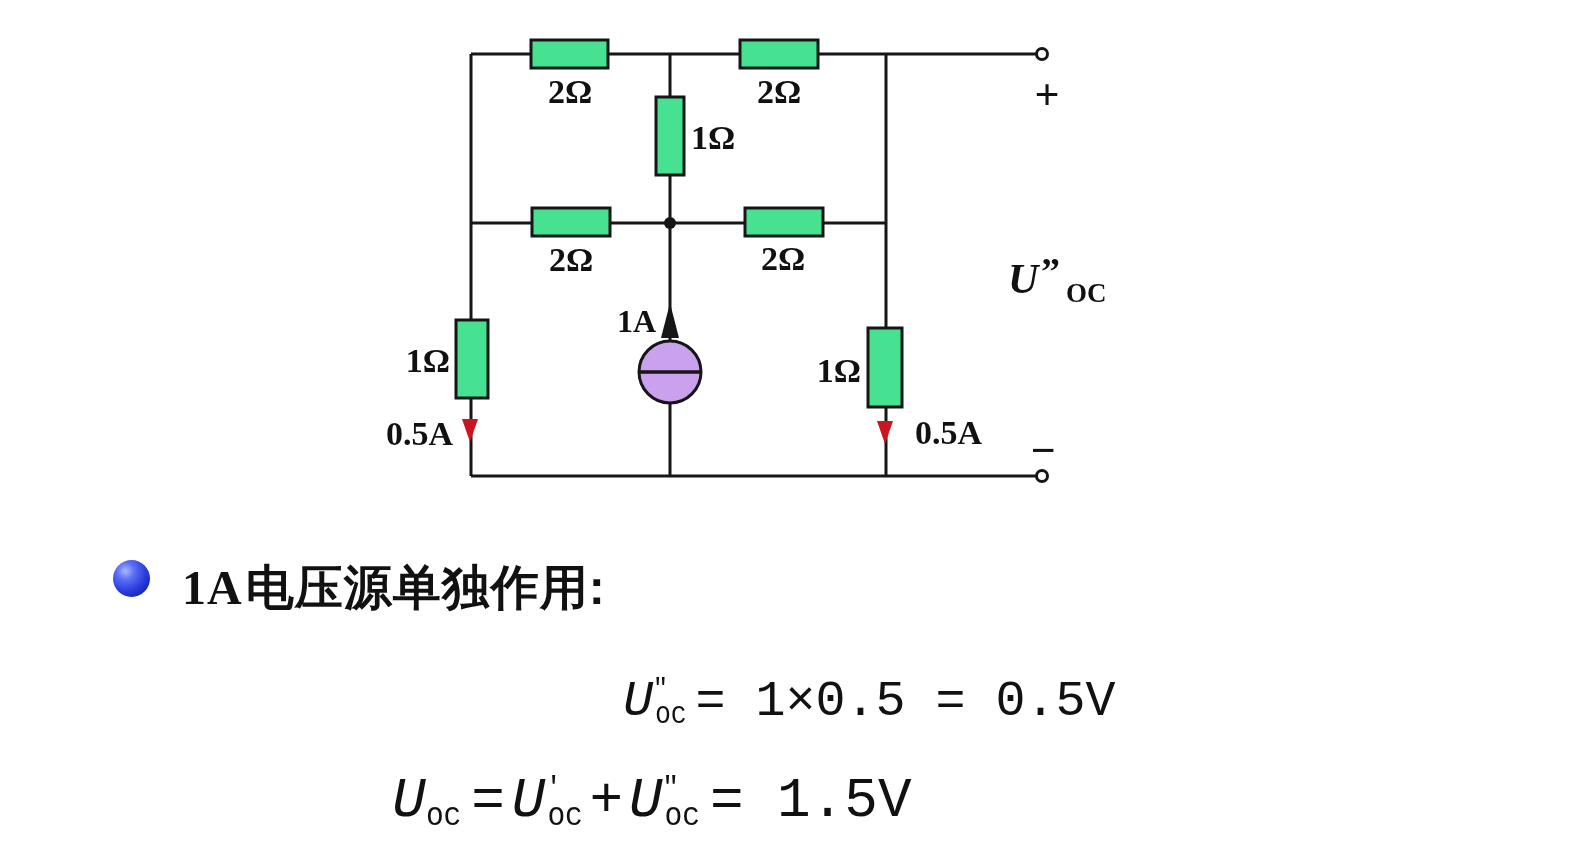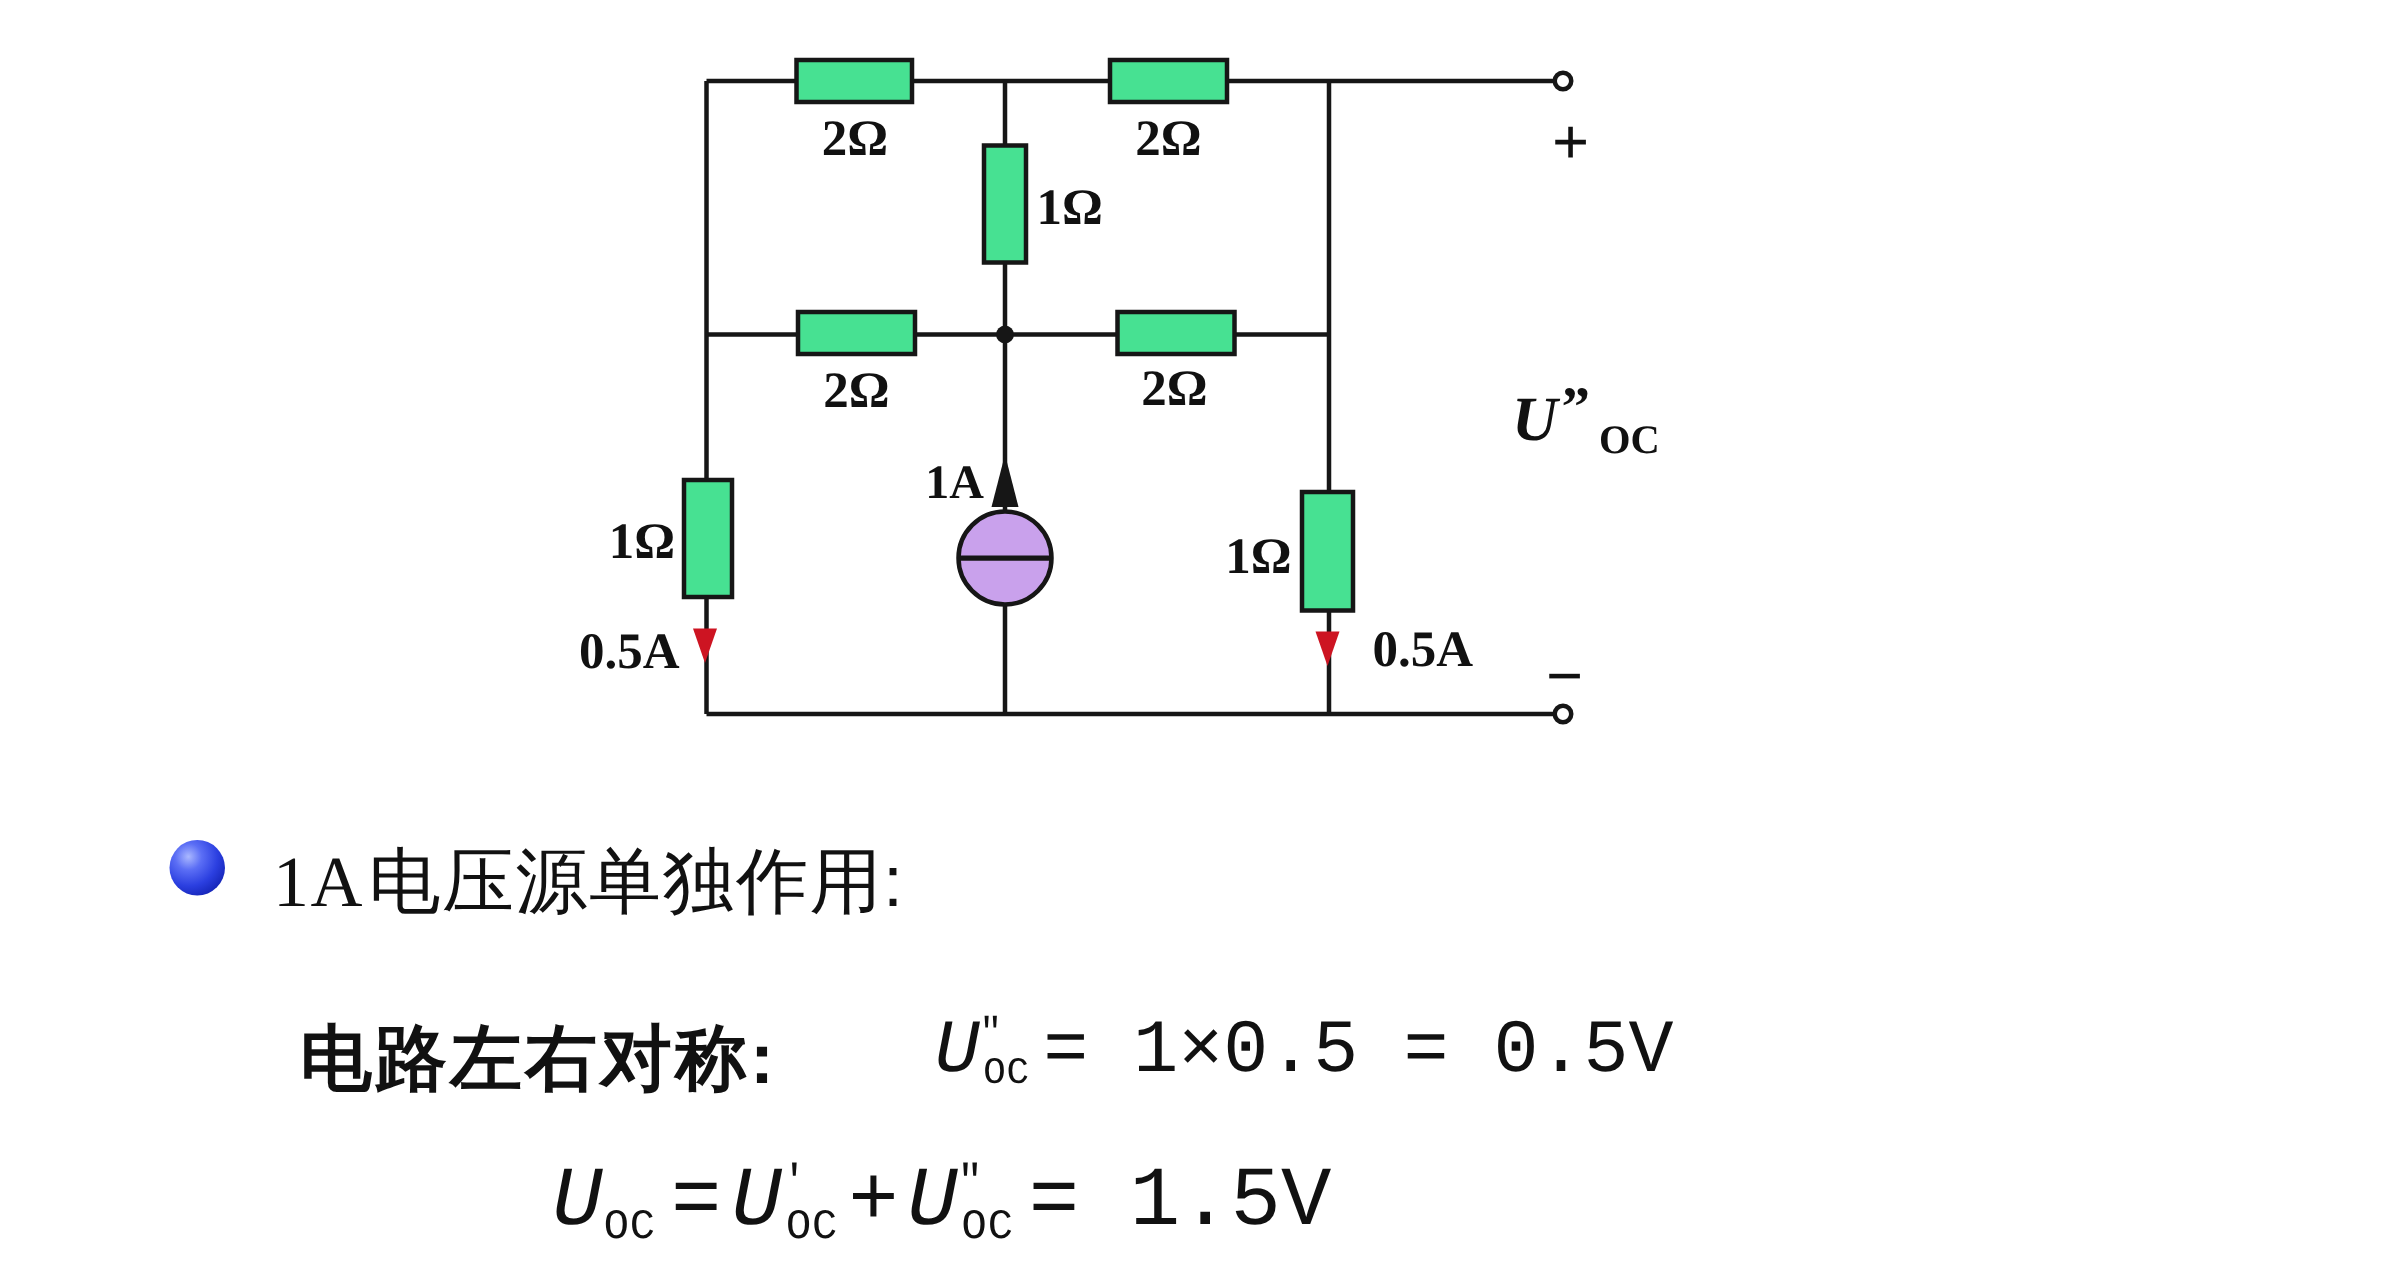--- a/index.html
+++ b/index.html
@@ -4,28 +4,28 @@
 <style>
   html,body{margin:0;padding:0;background:#fff;}
   .stage{position:relative;width:1589px;height:842px;background:#ffffff;overflow:hidden;
          font-family:"Liberation Sans",sans-serif;color:#111;}
   .circuit{position:absolute;left:0;top:0;}
   svg text{font-family:"Liberation Serif",serif;font-weight:bold;fill:#111;}
 
   
   .ball{position:absolute;left:113px;top:560px;width:37px;height:37px;border-radius:50%;
         background:radial-gradient(circle at 34% 30%, #aab8ff 0%, #5b6ef5 25%, #2b3fe0 55%, #101fae 85%, #0a1680 100%);}
-  .l1{position:absolute;left:182px;top:556px;font-size:48px;font-weight:normal;letter-spacing:1px;white-space:nowrap;}
+  .l1{position:absolute;left:182px;top:556px;font-size:48px;font-weight:bold;letter-spacing:1px;white-space:nowrap;}
   .serifnum{font-family:"Liberation Serif",serif;margin-right:3px;}
   .l2zh{position:absolute;left:200px;top:674px;font-size:48px;font-weight:bold;letter-spacing:2px;white-space:nowrap;}
   .formula{position:absolute;font-family:Liberation Mono, monospace;color:#111;white-space:nowrap;line-height:1.05;}
   .fs50{font-size:50px;}
   .fs56{font-size:56px;}
   .l2f{left:623px;top:676px;}
-  .l3f{left:368px;top:772px;}
+  .l3f{left:392px;top:772px;}
   .it{font-style:italic;}
   .sup2{font-size:.5em;position:relative;top:-.75em;display:inline-block;}
   .sub2{font-size:.5em;position:relative;top:.32em;display:inline-block;margin-left:-.5em;letter-spacing:.02em;}
   .sub2.nosup{margin-left:.03em;}
   .rhs{margin-left:.18em;}
   .eq{margin:0 .12em 0 .18em;}
   .plus{margin:0 .1em 0 .12em;}
 </style>
 </head>
 <body>
@@ -75,19 +75,18 @@
     <text x="1043" y="465" font-size="44" text-anchor="middle">−</text>
     <text x="1008" y="293" font-size="42" font-style="italic" text-anchor="start">U</text>
     <text x="1041" y="284" font-size="38" text-anchor="start">”</text>
     <text x="1066" y="302" font-size="27" text-anchor="start">OC</text>
   </svg>
 
   <div class="ball"></div>
 
   <div class="l1"><span class="serifnum">1A</span><span>电压源单独作用:</span></div>
 
-  <div class="l2zh">电路左右对称:</div>
 
   <div class="formula fs50 l2f"><span class="it">U</span><span class="sup2">″</span><span class="sub2">OC</span><span class="rhs">= 1×0.5 = 0.5V</span></div>
 
   <div class="formula fs56 l3f"><span class="it">U</span><span class="sub2 nosup">OC</span><span class="rhs eq">=</span><span class="it">U</span><span class="sup2">′</span><span class="sub2">OC</span><span class="rhs plus">+</span><span class="it">U</span><span class="sup2">″</span><span class="sub2">OC</span><span class="rhs">= 1.5V</span></div>
 
 </div>
 
 </body></html>

